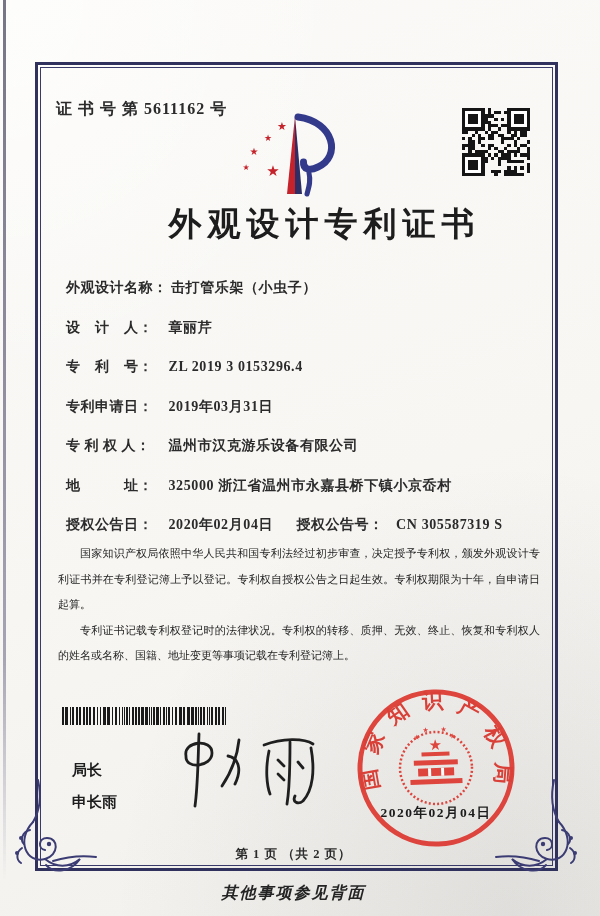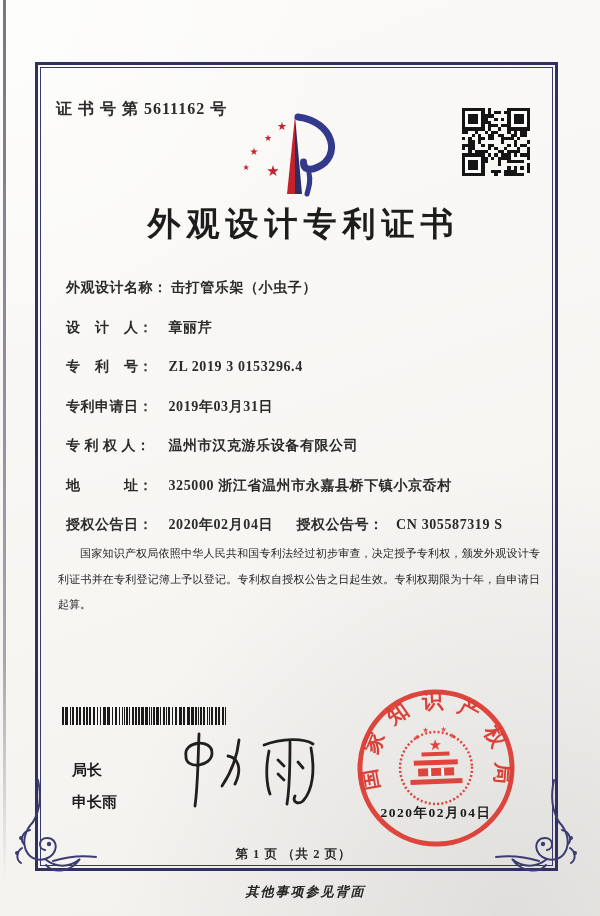--- a/index.html
+++ b/index.html
@@ -13,39 +13,39 @@
                radial-gradient(100% 70% at 0% 0%,rgba(255,255,255,.65),transparent 60%);}
   .scan-edge{position:absolute;left:3px;top:0;width:3px;height:880px;
     background:linear-gradient(180deg,#4a4960 0%,#6a6880 40%,#8c8aa0 75%,transparent 100%);
     opacity:.75;filter:blur(.4px);}
   .border-outer{position:absolute;left:35px;top:62px;width:517px;height:803px;
     border:3px solid #31315e;}
   .border-inner{position:absolute;inset:2px;border:1px solid #3a3a6a;}
   .cert-number{position:absolute;left:56px;top:99px;font-size:16px;font-weight:600;letter-spacing:1px;}
   .logo{position:absolute;left:238px;top:110px;}
   .qr{position:absolute;left:462px;top:108px;width:68px;height:68px;}
-  .title{position:absolute;left:29px;top:202px;width:517px;text-align:center;
+  .title{position:absolute;left:50px;top:202px;width:517px;text-align:center;
     font-size:33px;font-weight:700;letter-spacing:6px;color:#1d1d1d;padding-left:16px;}
   .fields{position:absolute;left:66px;top:277px;width:470px;font-size:14px;}
   .row{margin-bottom:17.5px;line-height:22px;white-space:nowrap;}
   .flabel{display:inline-block;min-width:99px;font-weight:700;letter-spacing:.5px;vertical-align:top;}
   .fvalue{font-weight:600;letter-spacing:.6px;}
   .flabel.second{margin-left:20px;min-width:96px;}
   .paras{position:absolute;left:58px;top:541px;width:482px;font-size:11px;
     line-height:25.5px;text-align:justify;font-weight:500;color:#242424;}
   .paras p{margin:0;text-indent:2em;}
   .barcode{position:absolute;left:62px;top:707px;width:168px;height:18px;}
   .director{position:absolute;left:72px;top:754px;font-size:15px;font-weight:700;line-height:32px;color:#1e1e1e;}
   .signature{position:absolute;left:172px;top:726px;}
   .seal{position:absolute;left:352px;top:684px;width:168px;height:168px;opacity:.94;transform:rotate(-2deg);}
   .seal-date{position:absolute;left:356px;top:804px;width:160px;text-align:center;
     font-size:13.5px;font-weight:600;letter-spacing:1.5px;color:#1c1c1c;}
   .page-info{position:absolute;left:35px;top:846px;width:517px;text-align:center;font-size:12.5px;font-weight:700;letter-spacing:1px;}
-  .back-note{position:absolute;left:47px;top:883px;width:517px;text-align:center;
-    font-size:13px;font-weight:700;font-style:italic;letter-spacing:2px;color:#242424;}
+  .back-note{position:absolute;left:35px;top:883px;width:517px;text-align:center;
+    font-size:16px;font-weight:700;font-style:italic;letter-spacing:2px;color:#242424;}
   .corner{position:absolute;top:778px;width:92px;height:100px;}
   .corner.left{left:8px;}
   .corner.right{left:492px;transform:scaleX(-1);}
 </style>
 </head>
 <body>
 
 <div class="page">
   <div class="vignette"></div>
   <div class="scan-edge"></div>
@@ -248,20 +248,21 @@
     <div class="row">
       <span class="flabel">授权公告日：</span>
       <span class="fvalue">2020年02月04日</span>
       <span class="flabel second">授权公告号：</span>
       <span class="fvalue">CN 305587319 S</span>
     </div>
   </div>
 
   <div class="paras">
     <p>国家知识产权局依照中华人民共和国专利法经过初步审查，决定授予专利权，颁发外观设计专利证书并在专利登记簿上予以登记。专利权自授权公告之日起生效。专利权期限为十年，自申请日起算。</p>
+    <p>专利证书记载专利权登记时的法律状况。专利权的转移、质押、无效、终止、恢复和专利权人的姓名或名称、国籍、地址变更等事项记载在专利登记簿上。</p>
   </div>
 
   <div class="barcode">
     <svg id="bcsvg" width="168" height="18" viewBox="0 0 168 18" preserveAspectRatio="none" shape-rendering="crispEdges">
         <rect x="0" y="0" width="2" height="18" fill="#1a1a1a"></rect>
         <rect x="3" y="0" width="3" height="18" fill="#1a1a1a"></rect>
         <rect x="8" y="0" width="1" height="18" fill="#1a1a1a"></rect>
         <rect x="10" y="0" width="2" height="18" fill="#1a1a1a"></rect>
         <rect x="14" y="0" width="2" height="18" fill="#1a1a1a"></rect>
         <rect x="17" y="0" width="2" height="18" fill="#1a1a1a"></rect>

